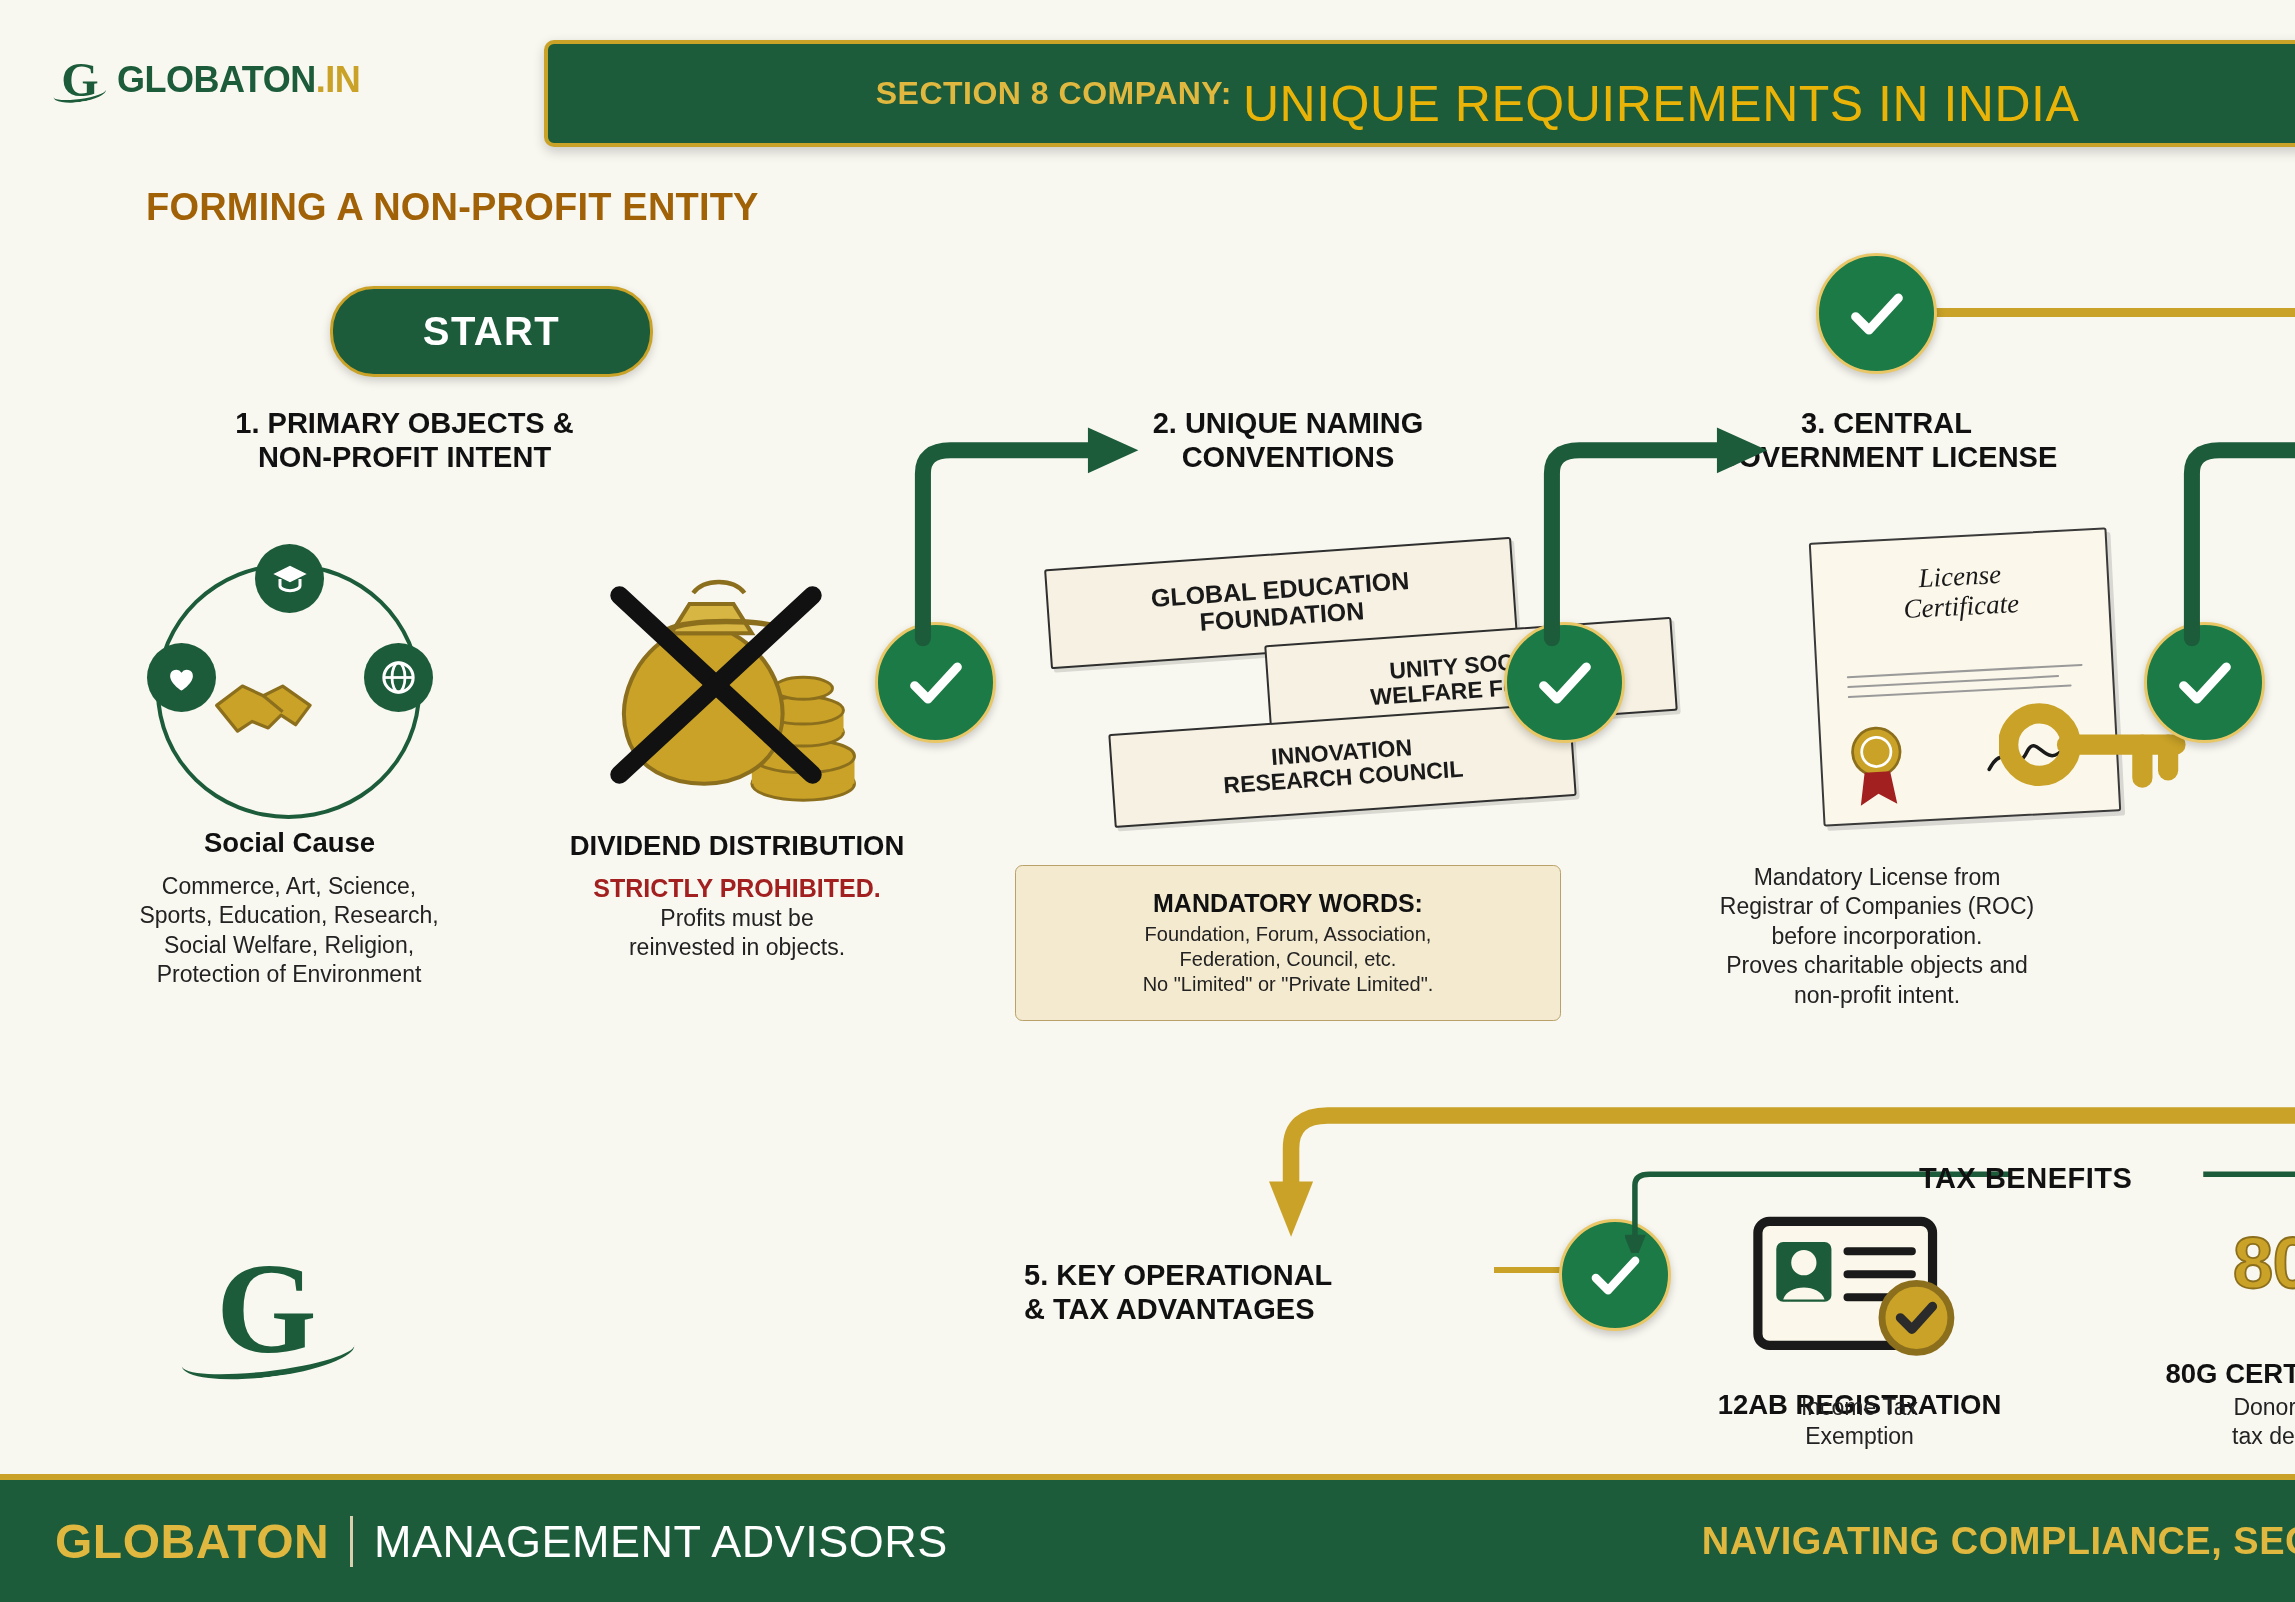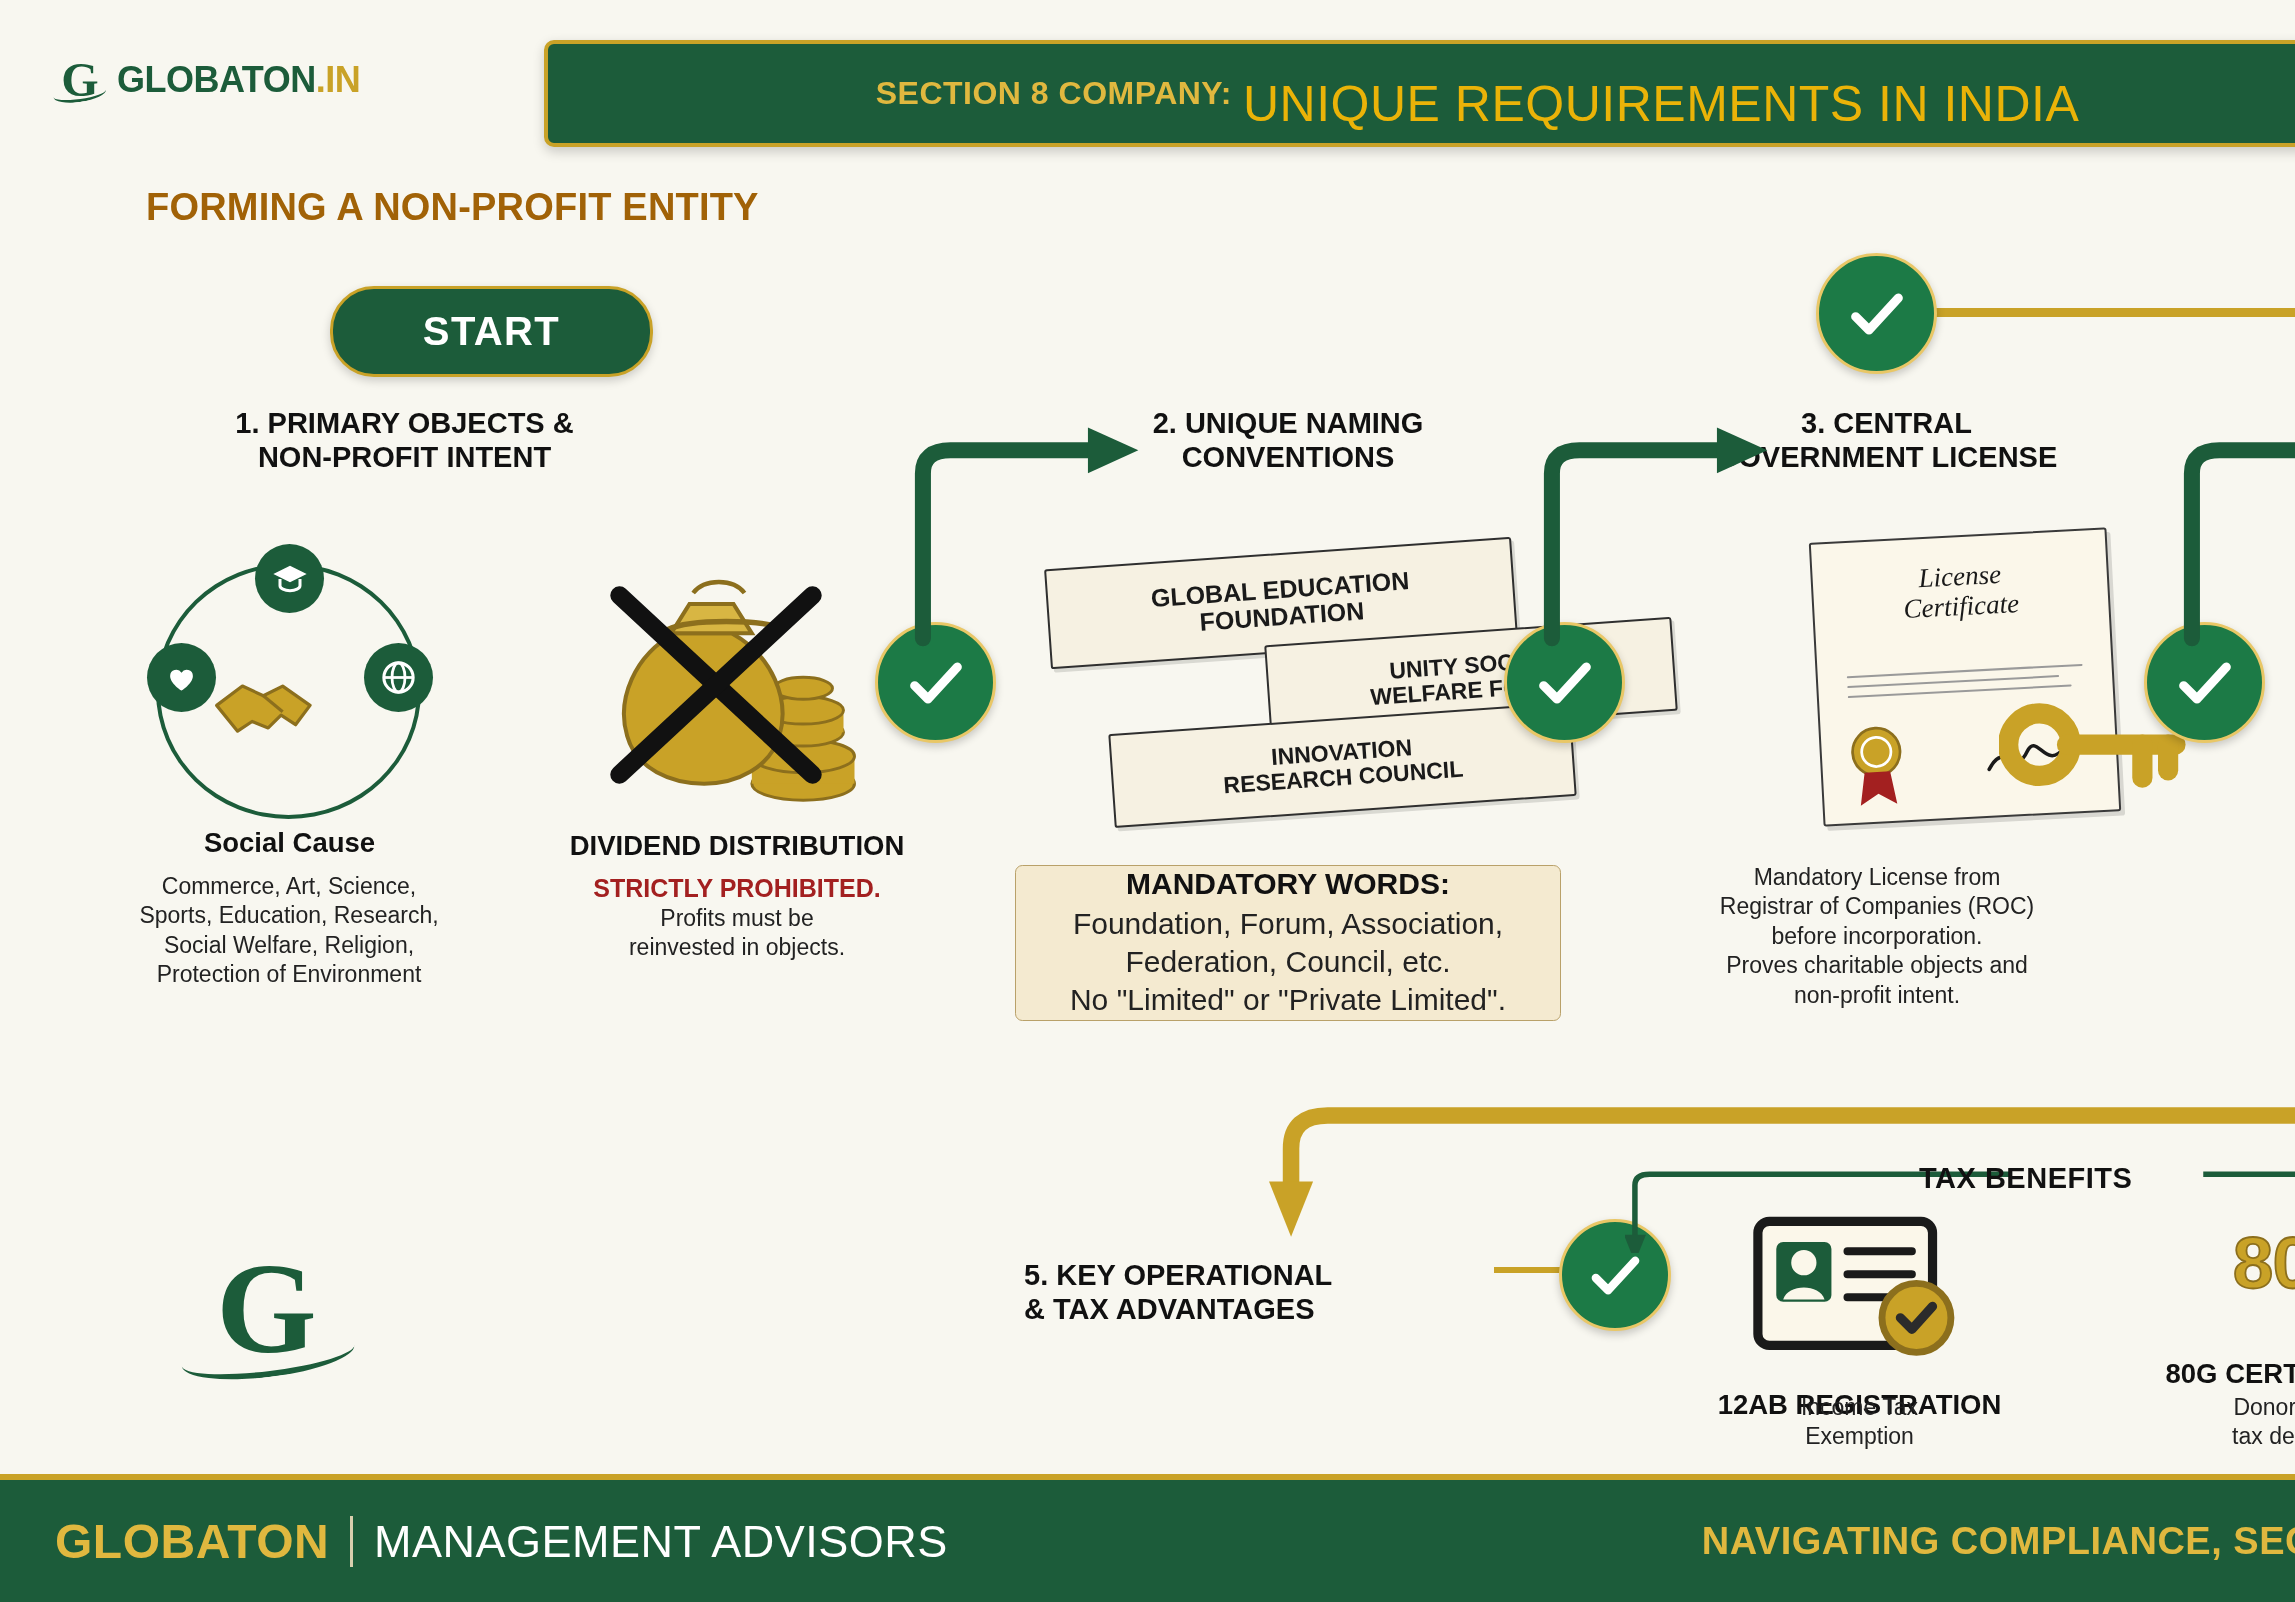--- a/index.html
+++ b/index.html
@@ -70,22 +70,22 @@
   .cap-body{position:absolute;text-align:center;font-size:23px;color:#222;line-height:1.28;}
   .cap-red{color:#a32020;font-weight:700;}
 
   
   .mand-panel{
     position:absolute;left:1015px;top:865px;width:546px;height:156px;
     background:#f4ead0;border:1.8px solid #b9a169;border-radius:7.3px;
     display:flex;flex-direction:column;align-items:center;justify-content:center;
     padding:4.6px 8.3px;box-sizing:border-box;
   }
-  .mand-panel .h{font-size:30px;font-weight:700;color:#111;margin-bottom:3.7px;}
-  .mand-panel .l{font-size:30px;color:#222;line-height:1.26;text-align:center;}
+  .mand-panel .h{font-size:25px;font-weight:700;color:#111;margin-bottom:3.7px;}
+  .mand-panel .l{font-size:20px;color:#222;line-height:1.26;text-align:center;}
 
   
   .soc-ring{position:absolute;left:138px;top:558px;width:303px;height:257px;}
   .soc-ring .ring{
     position:absolute;left:18.4px;top:4.6px;width:257px;height:248px;
     border:4.1px solid #1c5c3a;border-radius:50%;
   }
   .badge{
     position:absolute;width:69px;height:69px;border-radius:50%;background:#1c5c3a;
     display:flex;align-items:center;justify-content:center;color:#fff;

